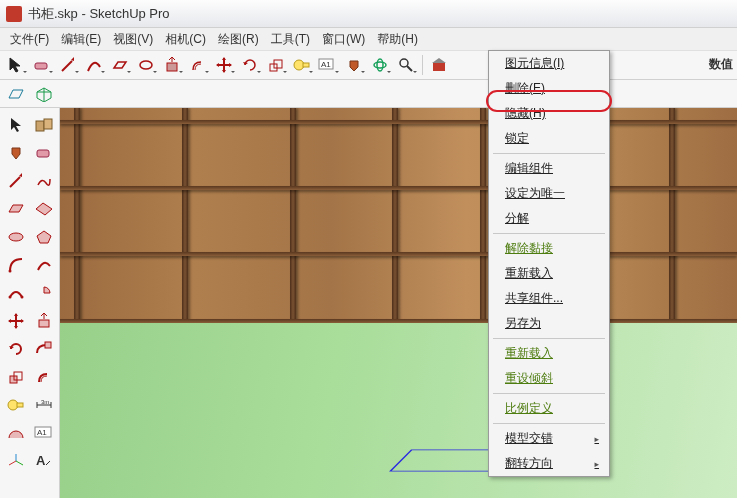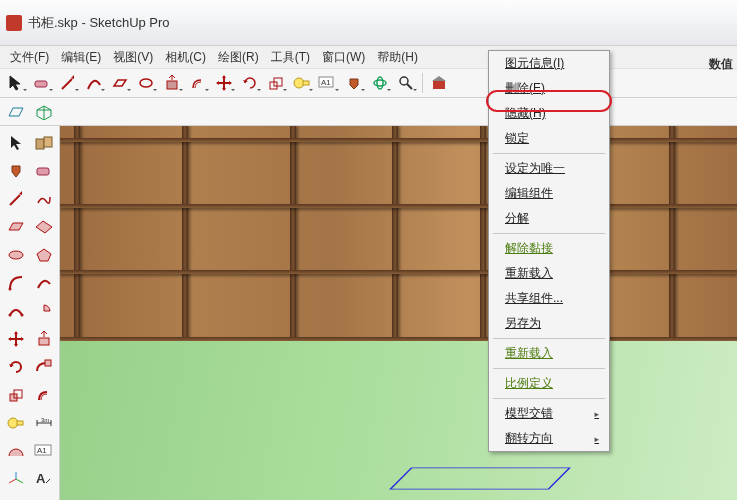--- a/index.html
+++ b/index.html
@@ -1,18 +1,18 @@
 <!DOCTYPE html>
 <html><head>
 <meta charset="utf-8">
 <style>
   * { margin: 0; padding: 0; box-sizing: border-box; font-family: "Microsoft YaHei", Arial, sans-serif; }
   body { width: 737px; height: 500px; overflow: hidden; background: #fff; }
   
-  .titlebar { height: 46px; background: linear-gradient(#fdfdfd, #e6e8ec); border-bottom: 1px solid #d0d0d0; display: flex; align-items: center; padding: 0 6px; font-size: 13px; color: #333; }
+  .titlebar { height: 28px; background: linear-gradient(#fdfdfd, #e6e8ec); border-bottom: 1px solid #d0d0d0; display: flex; align-items: center; padding: 0 6px; font-size: 13px; color: #333; }
   .title-icon { width: 16px; height: 16px; background: #c0392b; margin-right: 6px; border-radius: 2px; }
   
   .menubar { height: 22px; background: #f0f0f0; display: flex; align-items: flex-end; padding: 0 4px; font-size: 12px; color: #333; }
   .menu-item { padding: 2px 6px; cursor: default; }
   
   .toolbar-main { height: 30px; background: #f6f6f6; border-top: 1px solid #e0e0e0; border-bottom: 1px solid #d0d0d0; display: flex; align-items: center; padding: 0 4px; gap: 2px; }
   .tb-btn { width: 24px; height: 24px; display: flex; align-items: center; justify-content: center; cursor: default; position: relative; }
   .tb-btn.dd::after { content:""; position:absolute; right:1px; bottom:2px; border:2px solid transparent; border-top-color:#555; }
   .sep-v { width:1px; height:20px; background:#ccc; margin:0 2px;}
   
@@ -390,24 +390,24 @@
       <span>删除(E)</span>
     </div>
   <div class="ctx-item">
       <span>隐藏(H)</span>
     </div>
   <div class="ctx-item">
       <span>锁定</span>
     </div>
   <div class="ctx-sep"></div>
   <div class="ctx-item">
+      <span>编辑组件</span>
+    </div>
+  <div class="ctx-item">
       <span>设定为唯一</span>
-    </div>
-  <div class="ctx-item">
-      <span>编辑组件</span>
     </div>
   <div class="ctx-item">
       <span>分解</span>
     </div>
   <div class="ctx-sep"></div>
   <div class="ctx-item disabled">
       <span>解除黏接</span>
     </div>
   <div class="ctx-item">
       <span>重新载入</span>
@@ -415,20 +415,23 @@
   <div class="ctx-item">
       <span>共享组件...</span>
     </div>
   <div class="ctx-item">
       <span>另存为</span>
     </div>
   <div class="ctx-sep"></div>
   <div class="ctx-item disabled">
       <span>重新载入</span>
     </div>
+  <div class="ctx-item disabled">
+      <span>重设倾斜</span>
+    </div>
   <div class="ctx-sep"></div>
   <div class="ctx-item disabled">
       <span>比例定义</span>
     </div>
   <div class="ctx-sep"></div>
   <div class="ctx-item ctx-sub">
       <span>模型交错</span>
     </div>
   <div class="ctx-item ctx-sub">
       <span>翻转方向</span>

